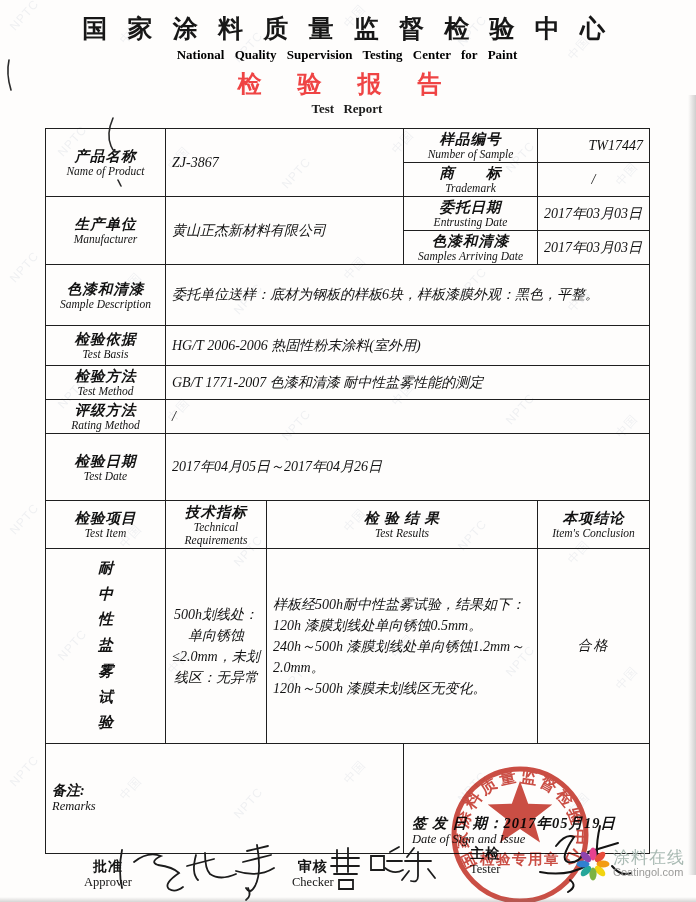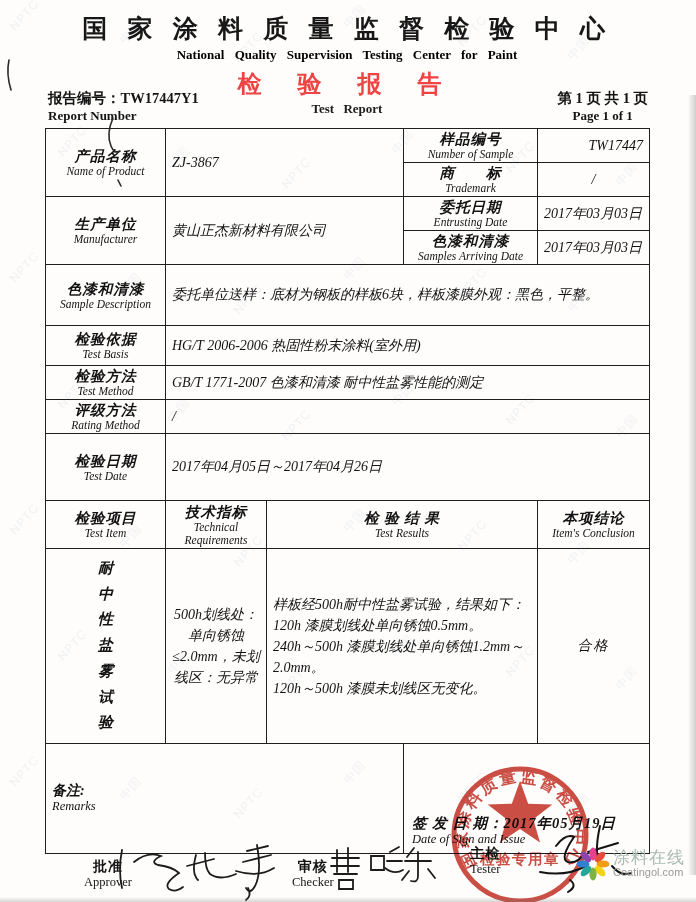--- a/index.html
+++ b/index.html
@@ -114,30 +114,20 @@
       <span class="wm" style="left: 566px; top: 796px;">中国</span>
     </div>
 
   <header class="hdr">
     <div class="org-cn">国 家 涂 料 质 量 监 督 检 验 中 心</div>
     <div class="org-en">National Quality Supervision Testing Center for Paint</div>
     <div class="title-cn">检 验 报 告</div>
     <div class="title-en">Test Report</div>
   </header>
 
-  <div class="meta">
-    <div>
-      <div class="cn">报告编号：TW17447Y1</div>
-      <div class="en">Report Number</div>
-    </div>
-    <div class="meta-right">
-      <div class="cn">第 1 页 共 1 页</div>
-      <div class="en">Page 1 of 1</div>
-    </div>
-  </div>
 
   <table class="rep">
     <colgroup>
         <col style="width:120px">
         <col style="width:101px">
         <col style="width:137px">
         <col style="width:134px">
         <col style="width:112px">
       </colgroup>
     <tbody>

